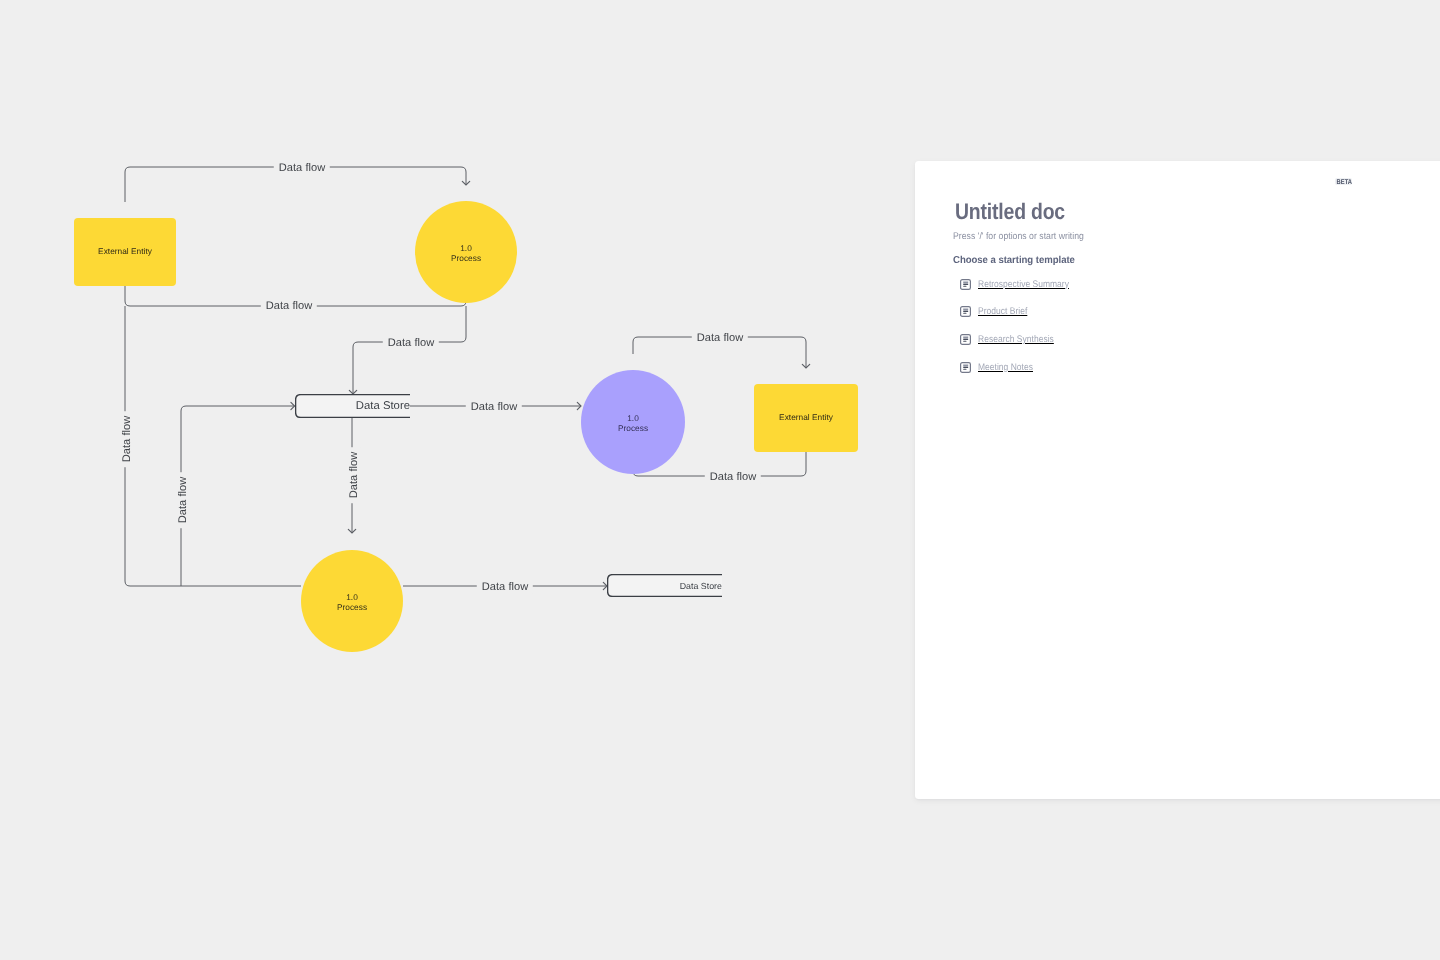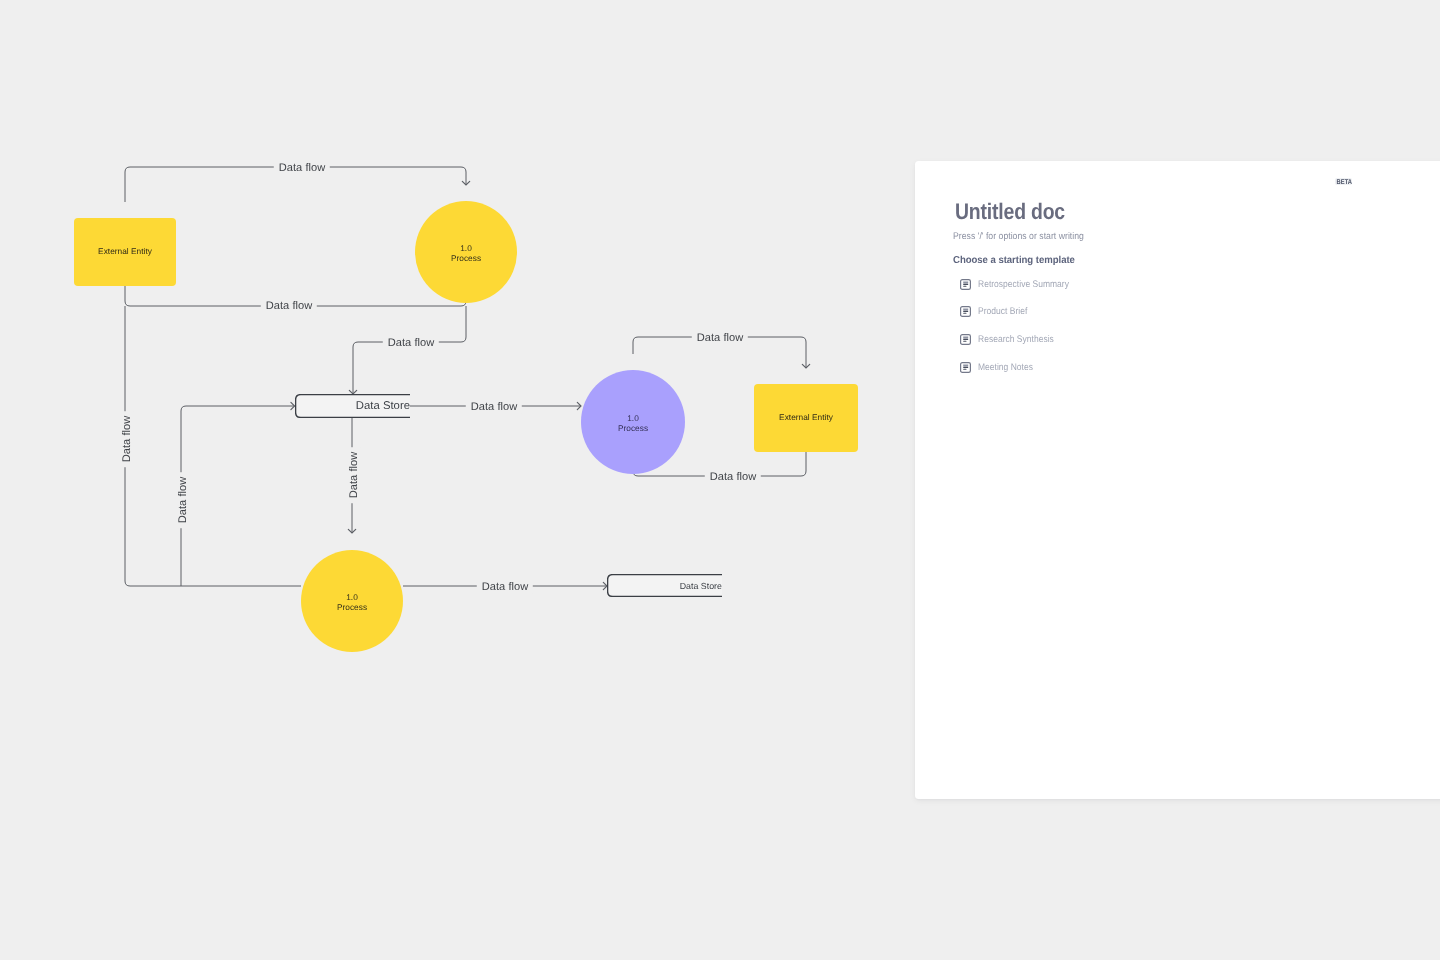--- a/index.html
+++ b/index.html
@@ -30,21 +30,21 @@
   #beta span{color:#4d5468;font-size:7px;font-weight:700;letter-spacing:0px;line-height:7px;
              display:inline-block;transform:scaleX(.83);margin-left:1.2px;position:relative;top:1.1px;}
   #doc{position:absolute;left:37px;top:41px;right:24px;height:200px;}
   #doctitle{font-size:22.5px;font-weight:700;color:#696C7F;letter-spacing:-.2px;line-height:1.0;margin:0;
              display:inline-block;transform:scaleX(.862);transform-origin:0 50%;position:relative;top:-1px;left:3px;}
   #docsub{margin:0;position:absolute;left:1px;top:29px;font-size:9.6px;color:#8b90a1;letter-spacing:.02px;
           display:inline-block;transform:scaleX(.905);transform-origin:0 50%;white-space:nowrap;}
   #docchoose{margin:0;position:absolute;left:1px;top:53px;font-size:10.1px;font-weight:700;color:#5d647d;letter-spacing:-.05px;
              display:inline-block;transform:scaleX(.95);transform-origin:0 50%;white-space:nowrap;}
   #tpl{margin:0;padding:0;list-style:none;position:absolute;left:0;top:68.5px;}
-  #tpl li{display:flex;align-items:center;height:27.6px;margin:0 0 0 8px;}
+  #tpl li{display:flex;align-items:center;height:27.6px;margin:0 0 0 8px;text-decoration:underline;}
   #tpl .ticon{width:11px;height:11px;flex:0 0 11px;margin-right:6.5px;display:block;line-height:0;}
   #tpl .tlabel{font-size:9.6px;color:#a3a8b6;letter-spacing:.02px;white-space:nowrap;
                display:inline-block;transform:scaleX(.885);transform-origin:0 50%;}
 </style>
 </head>
 <body>
 
 <div id="diagram">
   <svg id="wires" width="920" height="960" viewBox="0 0 920 960">
       <g>

